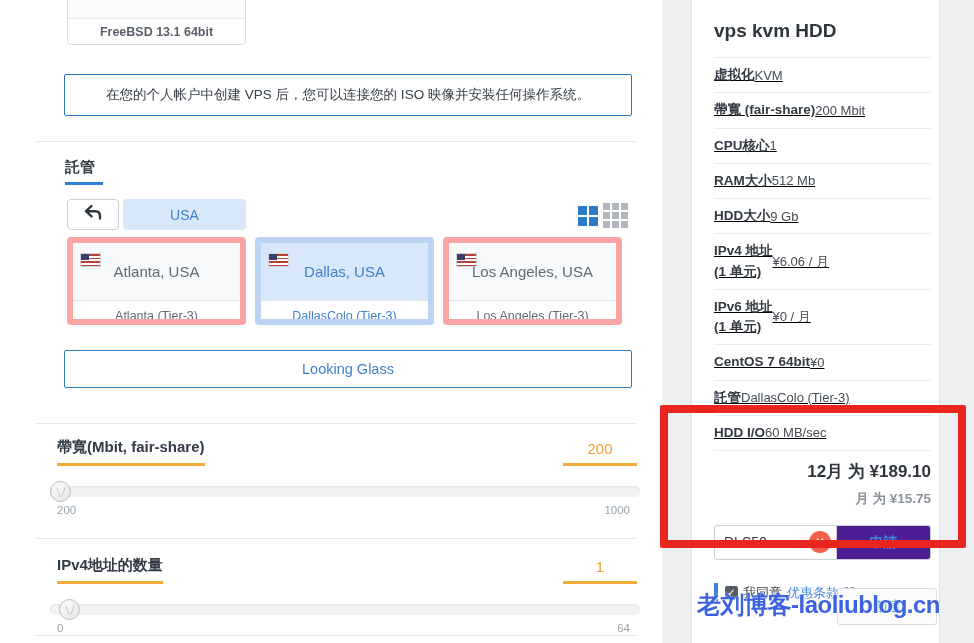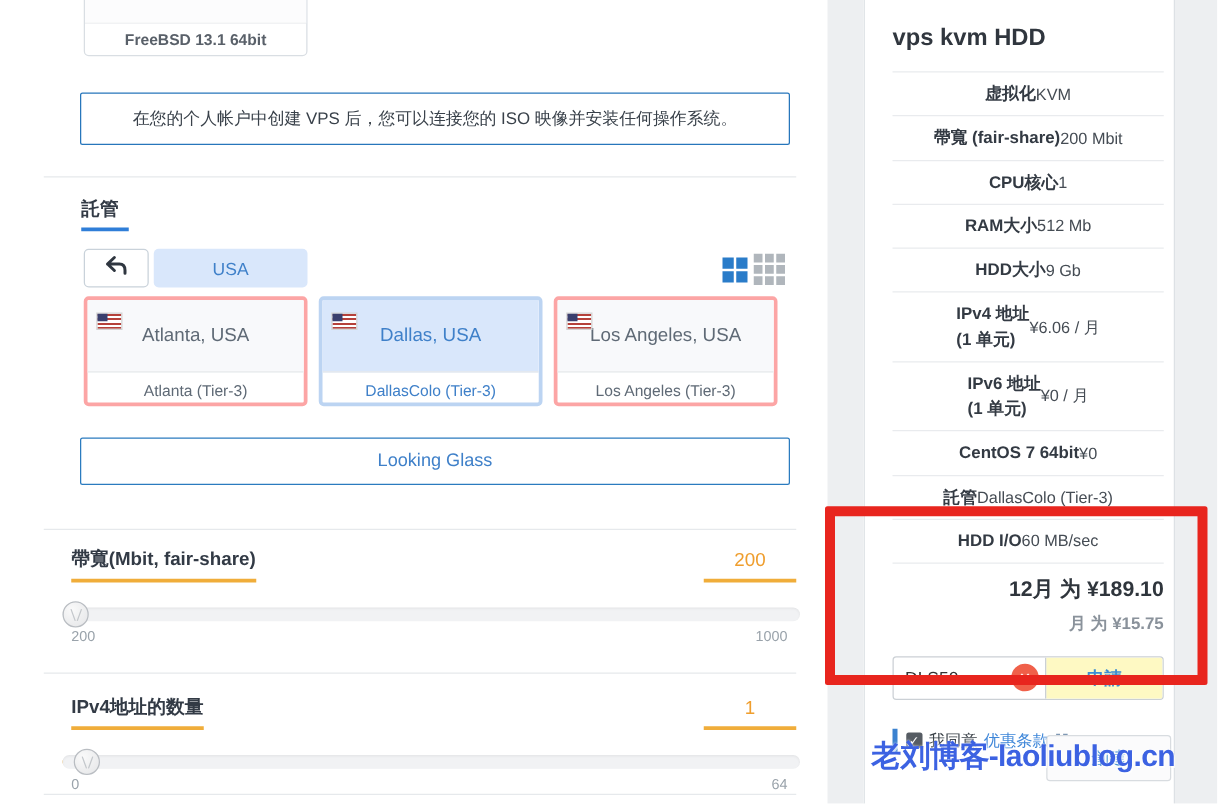--- a/index.html
+++ b/index.html
@@ -38,21 +38,21 @@
     border-radius:4px;background:#d9e7fb;color:#3f80c9;font-size:14px;display:flex;align-items:center;justify-content:center;cursor:pointer;}
 
   .view-toggle{position:absolute;left:578px;top:203px;display:flex;align-items:center;gap:5px;}
   .grid2{display:grid;grid-template-columns:9px 9px;grid-template-rows:9px 9px;gap:2px;cursor:pointer;}
   .grid2 i{background:#2a7cc9;display:block;}
   .grid3{display:grid;grid-template-columns:7px 7px 7px;grid-template-rows:7px 7px 7px;gap:2px;cursor:pointer;}
   .grid3 i{background:#b0b6bc;display:block;}
 
   
   .cards{position:absolute;left:67px;top:237px;display:flex;gap:9px;}
-  .loc-card{width:179px;height:88px;box-sizing:border-box;border:3px solid #fca5a5;border-radius:4px;
+  .loc-card{width:179px;height:88px;box-sizing:border-box;border:6px solid #fca5a5;border-radius:4px;
     background:#fff;overflow:hidden;cursor:pointer;}
   .loc-head{height:57px;background:#f8f9fb;border-bottom:1px solid #e6e9ec;position:relative;
     display:flex;align-items:center;justify-content:center;font-size:15px;color:#5f6a76;}
   .loc-dc{height:30px;display:flex;align-items:center;justify-content:center;font-size:12.5px;color:#5f6a76;}
   .loc-card.selected{border-color:#bcd4f2;}
   .loc-card.selected .loc-head{background:#d9e7fb;color:#3f80c9;}
   .loc-card.selected .loc-dc{color:#3f80c9;}
   .us-flag{position:absolute;left:8px;top:11px;width:19px;height:12px;
     background:repeating-linear-gradient(180deg,#b5413a 0 1.8px,#fff 1.8px 3.6px);
     outline:1px solid #d3d3d3;}
@@ -75,38 +75,38 @@
     background:radial-gradient(circle at 35% 30%,#fafafa,#e4e5e7);border:1px solid #b9bdc2;box-sizing:border-box;}
   .sl-knob::before{content:"";position:absolute;left:7px;top:5px;width:1px;height:10px;background:#c3c7cb;transform:rotate(-20deg);}
   .sl-knob::after{content:"";position:absolute;left:12px;top:5px;width:1px;height:10px;background:#c3c7cb;transform:rotate(20deg);}
   .sl-range{position:absolute;left:22px;right:0;top:66px;display:flex;justify-content:space-between;
     font-size:11.5px;color:#9aa3ab;}
   .sl-range .maxv{margin-right:7px;}
 
   
   .p-title{padding-top:20px;padding-bottom:15px;font-size:19px;font-weight:bold;color:#30363e;
     border-bottom:1px solid #e9ebee;}
-  .spec-row{display:flex;justify-content:center;align-items:center;padding:7px 0;
-    border-bottom:1px solid #e9ebee;}
+  .spec-row{display:flex;justify-content:flex-start;align-items:center;padding:7px 0;
+    border-bottom:1px solid #e9ebee;text-decoration:underline;}
   .spec-row .lbl{font-weight:bold;font-size:13.5px;color:#333a43;line-height:1.5;}
   .spec-row .lbl span{display:block;}
   .spec-row .val{font-size:13px;color:#454c54;text-align:right;white-space:nowrap;}
 
   .price-sec{padding-top:9px;}
   .price-big{font-size:17px;font-weight:bold;color:#2f353c;text-align:right;}
   .price-month{margin-top:7px;font-size:13.5px;font-weight:bold;color:#8a929b;text-align:right;}
 
   .promo-group{margin-top:17px;display:flex;height:33px;border:1px solid #cbd0d5;border-radius:3px;
     background:#fff;overflow:hidden;}
   .promo-input-wrap{position:relative;width:121px;border-right:1px solid #cbd0d5;}
   .promo-input{border:none;outline:none;width:78px;height:31px;padding:0 0 0 9px;font-size:14px;color:#333;
     font-family:"Liberation Sans",sans-serif;background:transparent;}
   .promo-clear{position:absolute;right:5px;top:5px;width:22px;height:22px;border-radius:50%;background:#f0604a;
     color:#fff;font-size:11px;font-weight:bold;display:flex;align-items:center;justify-content:center;cursor:pointer;}
-  .promo-apply{flex:1;background:#fef9c3;border:none;color:#3d8ed2;font-size:14px;font-weight:bold;cursor:pointer;
+  .promo-apply{flex:1;background:#4c1d95;border:none;color:#3d8ed2;font-size:14px;font-weight:bold;cursor:pointer;
     font-family:"Liberation Sans",sans-serif;}
 
   .agree-row{margin-top:23px;display:flex;align-items:center;gap:5px;font-size:13px;color:#3a4148;}
   .agree-bar{width:4px;height:19px;background:#3b82d0;margin-right:2px;}
   .agree-check{width:13px;height:13px;border-radius:2px;background:#565c63;color:#fff;font-size:10px;
     display:flex;align-items:center;justify-content:center;cursor:pointer;}
   .agree-link{color:#3f87d9;text-decoration:none;cursor:pointer;}
 
   .create-btn{position:absolute;left:837px;top:588px;width:100px;height:37px;box-sizing:border-box;
     border:1px solid #d8dce0;border-radius:3px;background:#fbfbfc;color:#3b8bd0;font-size:14px;

